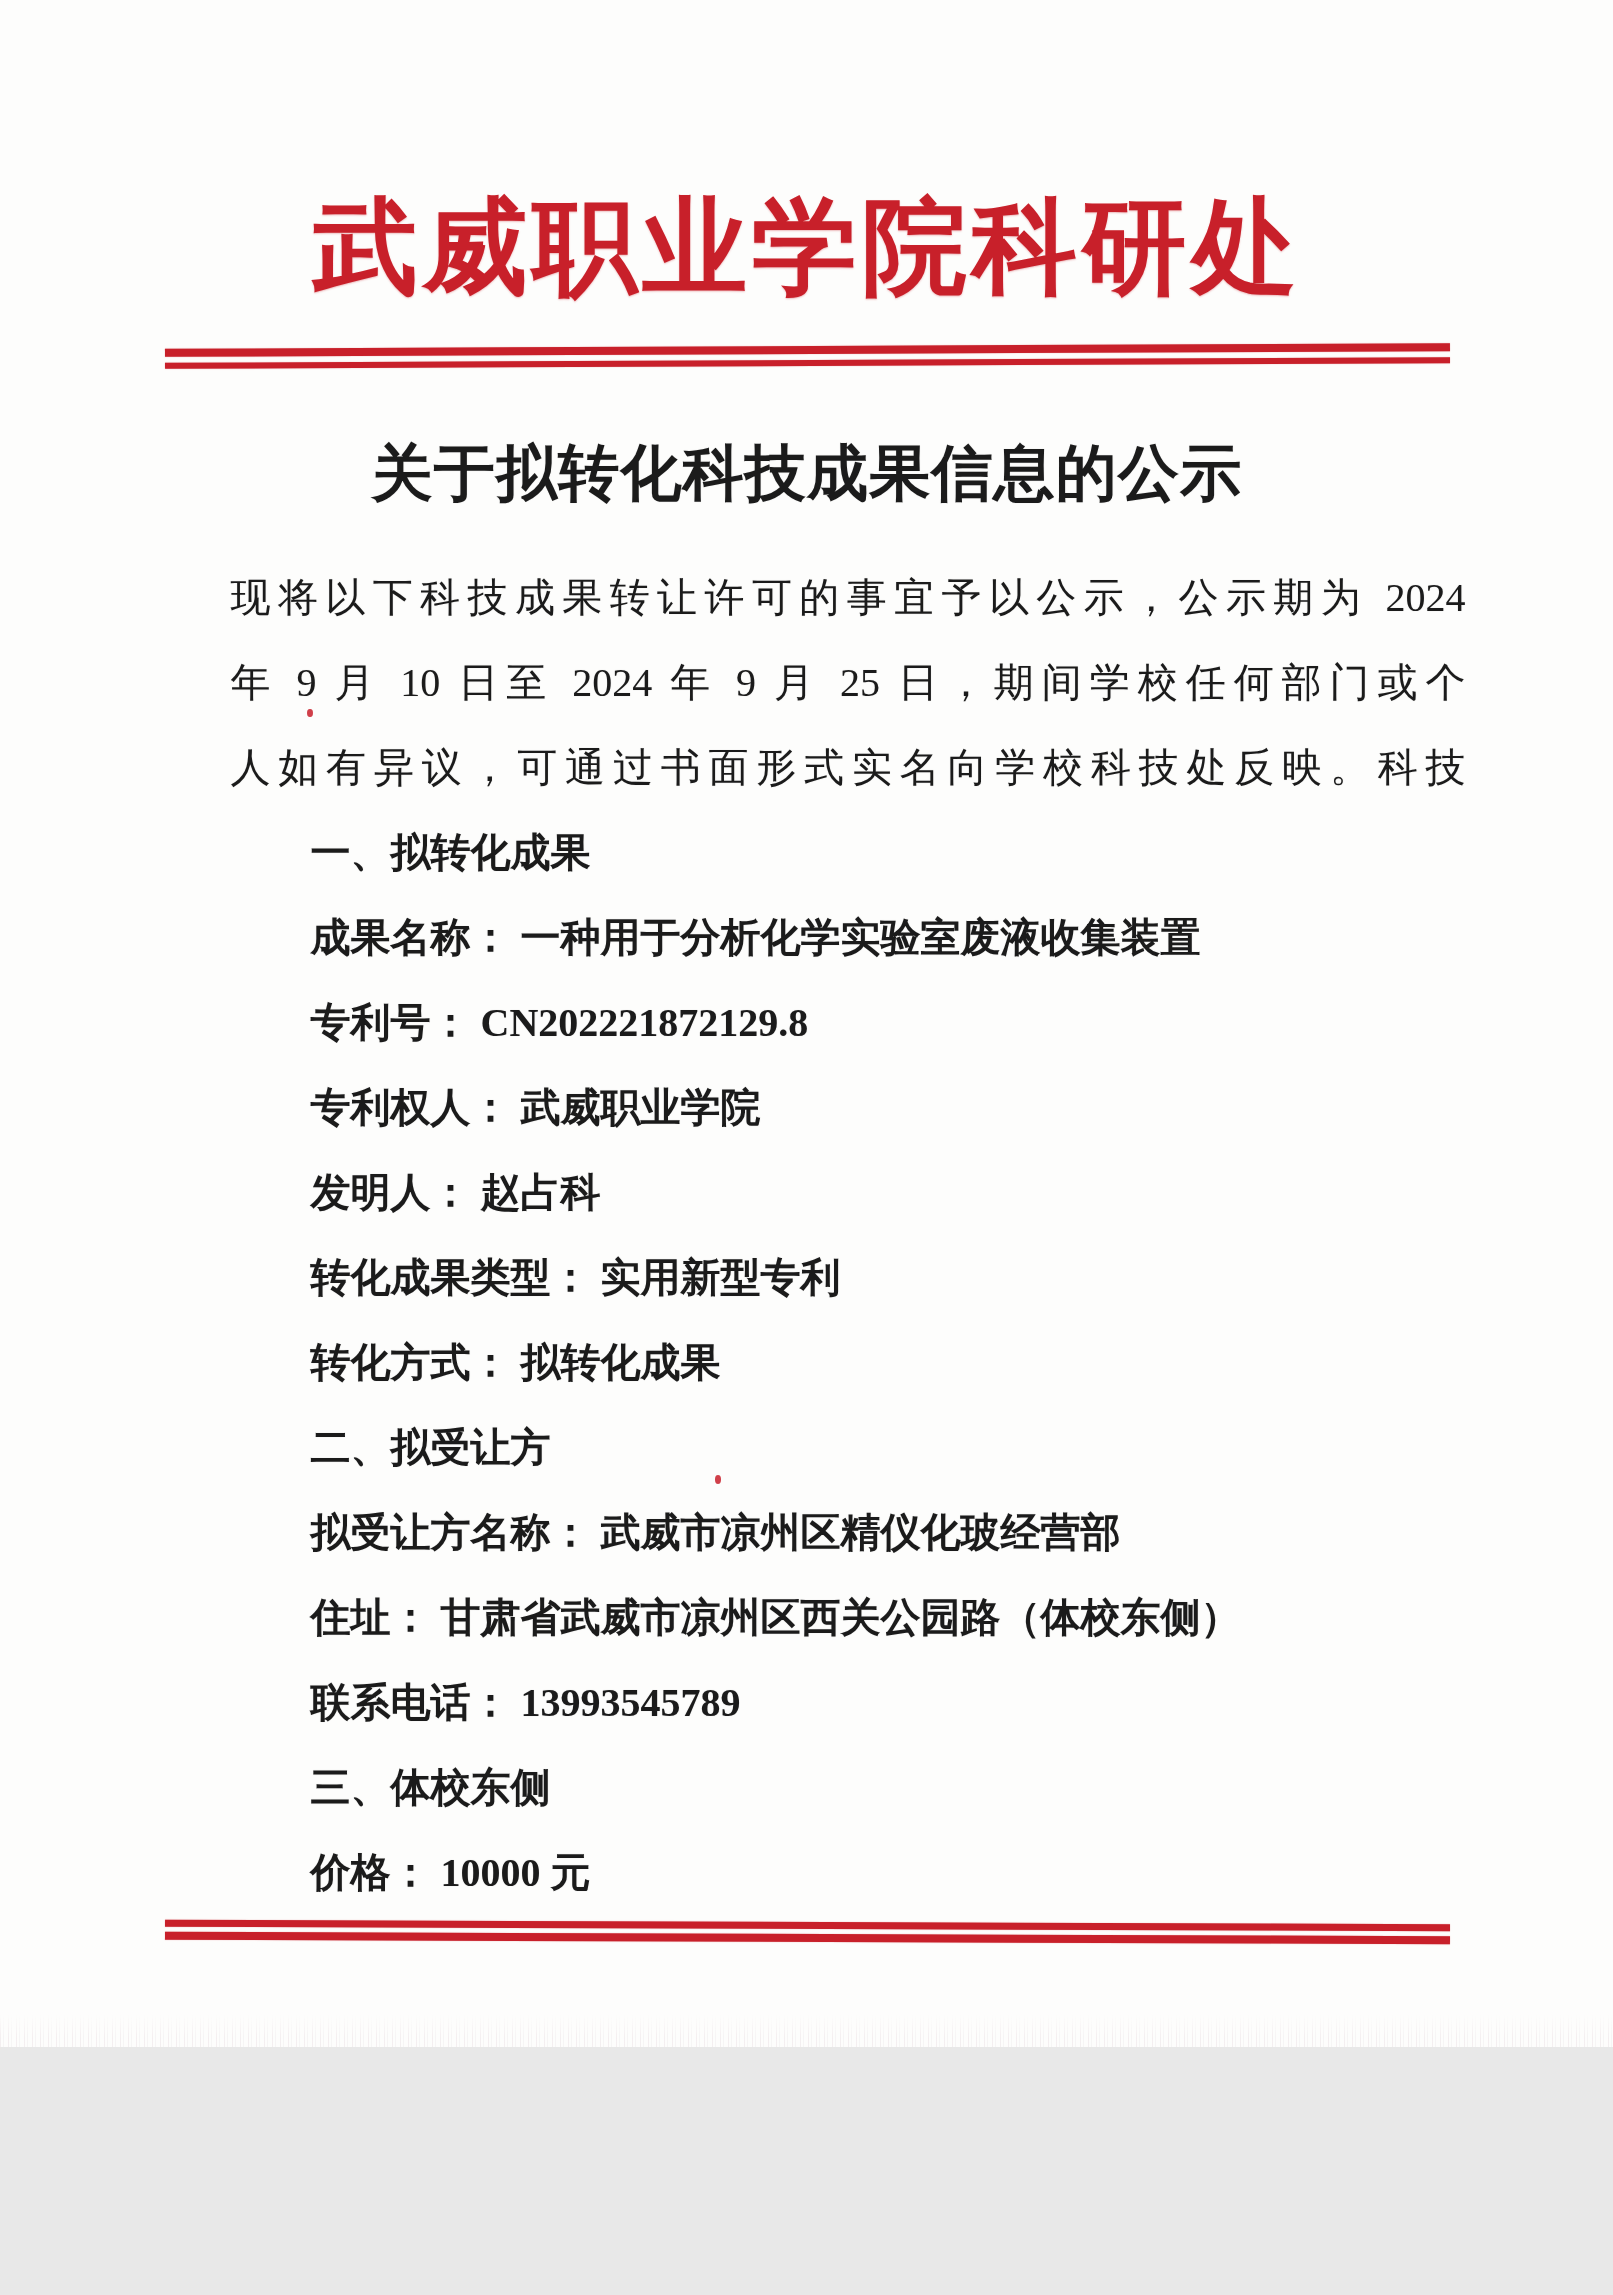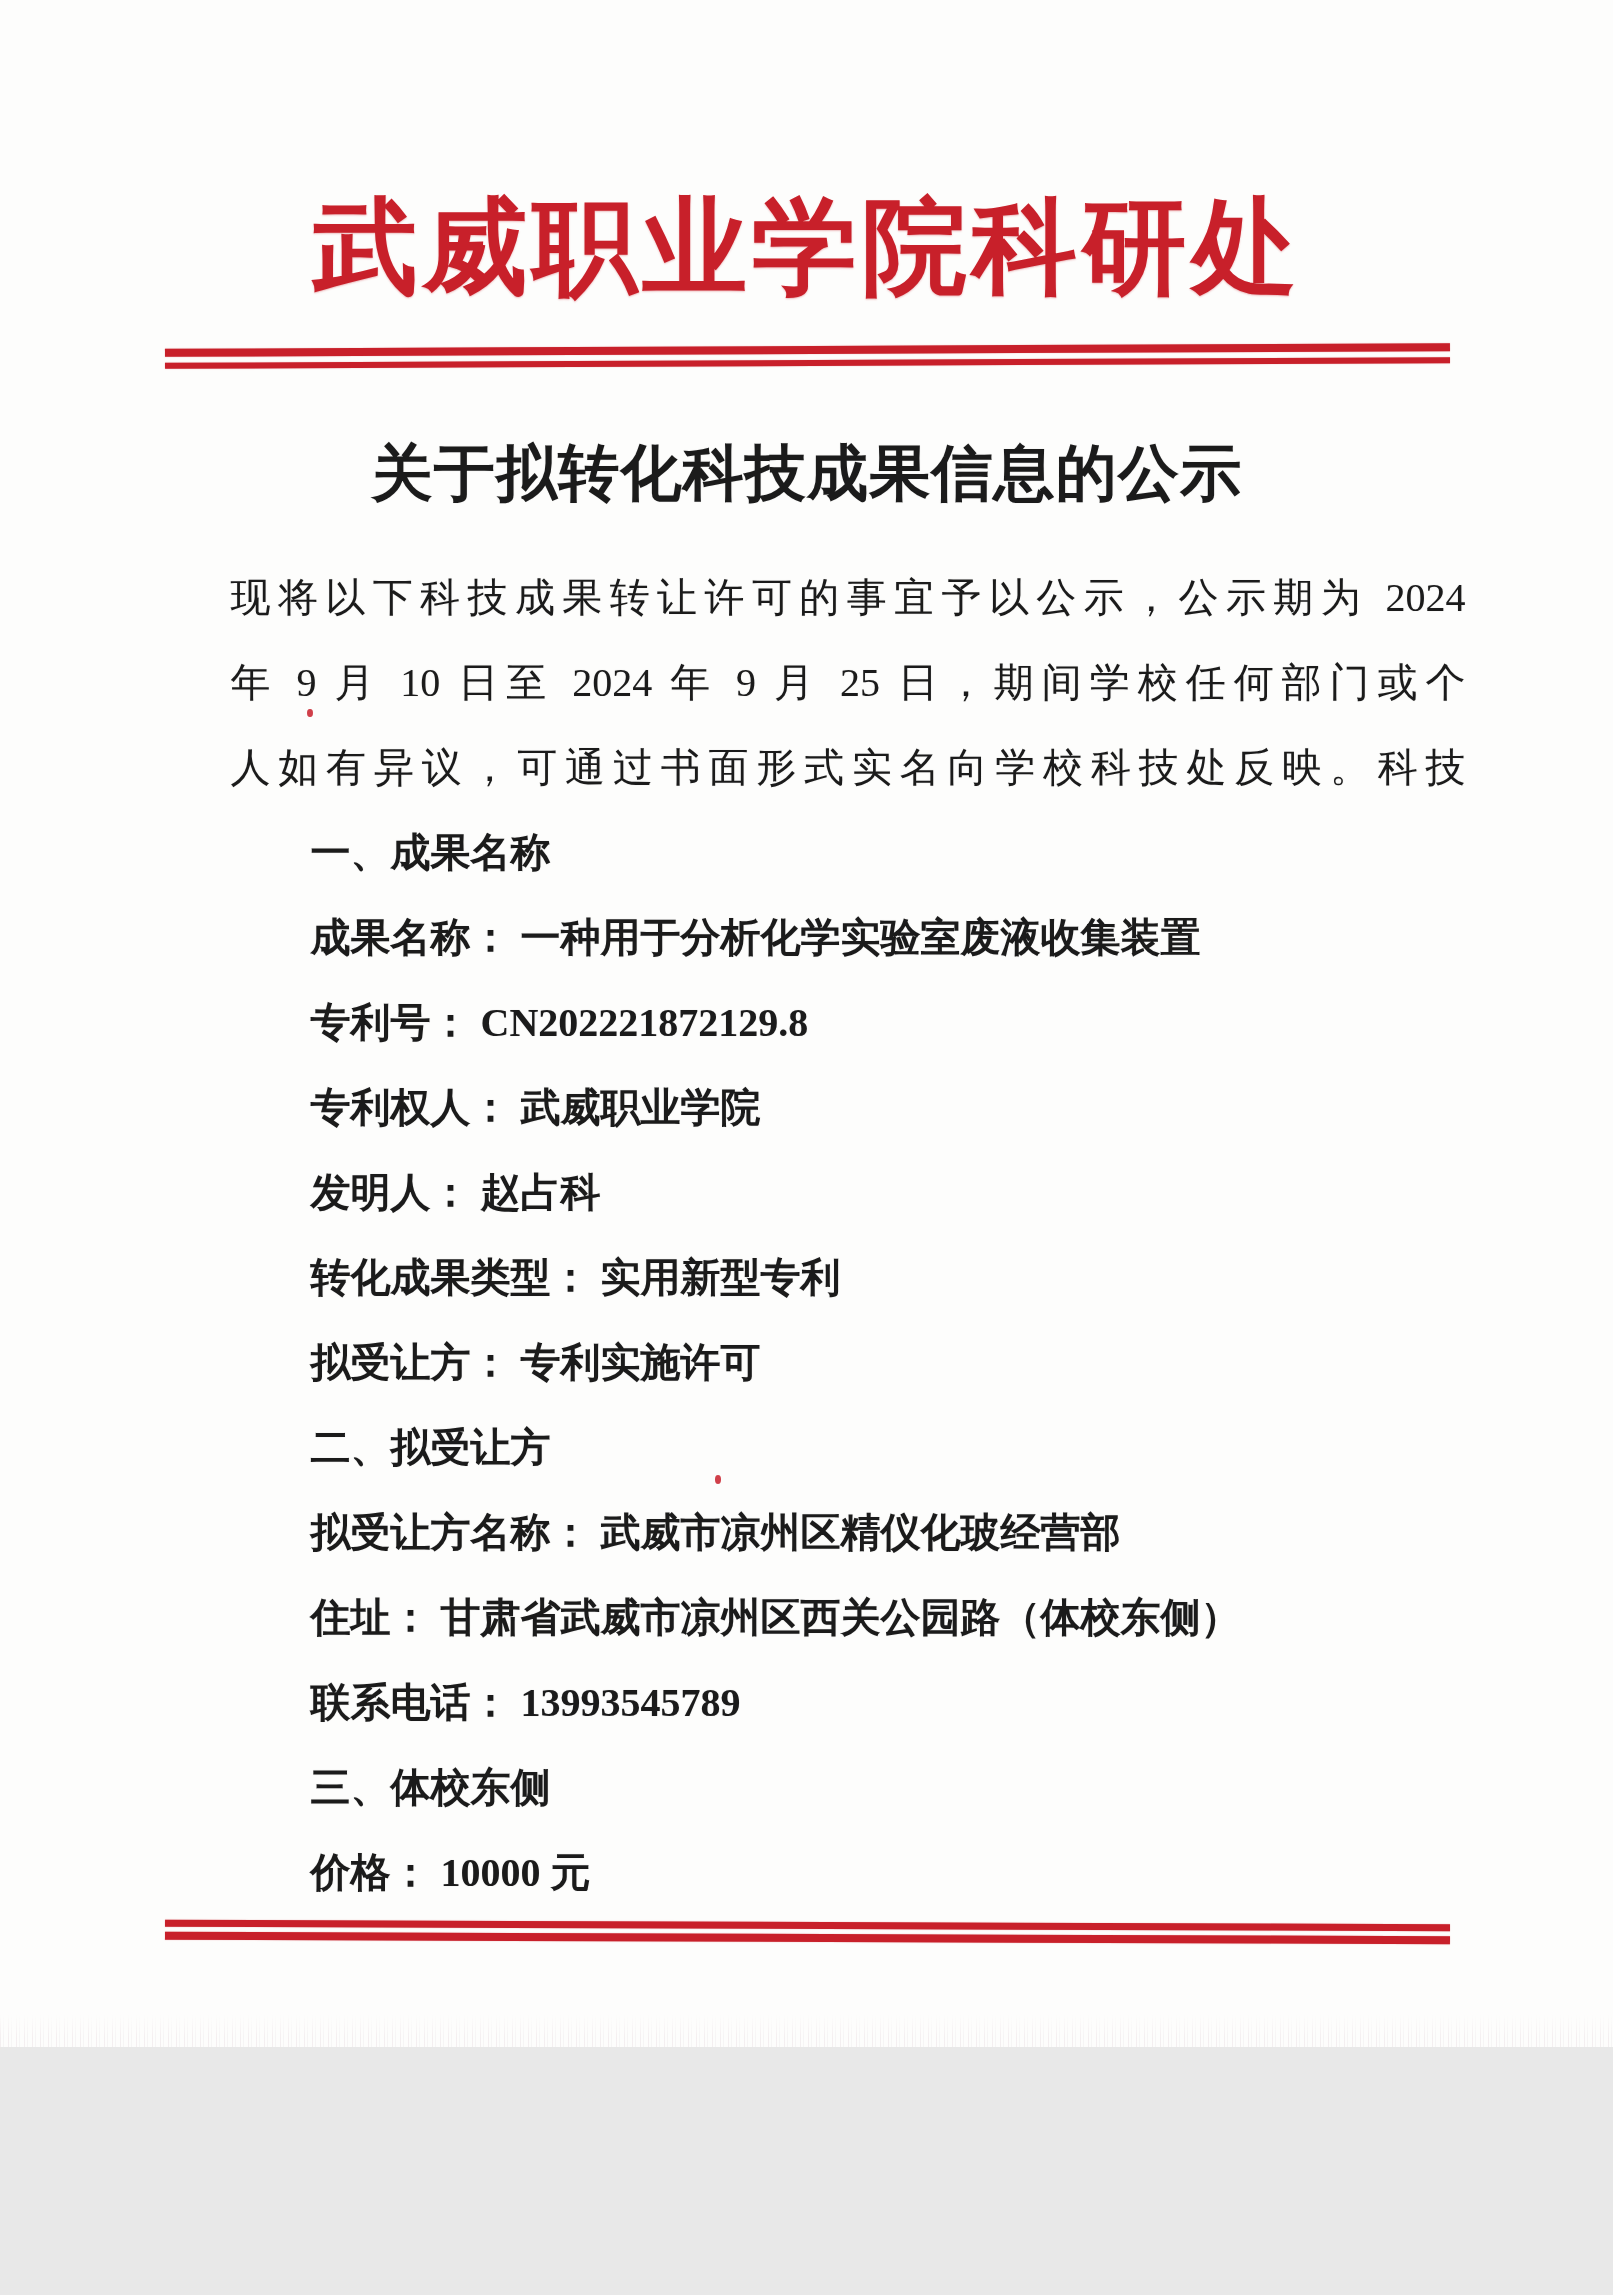--- a/index.html
+++ b/index.html
@@ -95,27 +95,27 @@
       <div class="bar thin"></div>
     </div>
 
     <h1 class="doc-title">关于拟转化科技成果信息的公示</h1>
 
     <div class="text-block">
       <p class="line intro just">现将以下科技成果转让许可的事宜予以公示，公示期为 2024</p>
       <p class="line intro just">年 9 月 10 日至 2024 年 9 月 25 日，期间学校任何部门或个</p>
       <p class="line intro just">人如有异议，可通过书面形式实名向学校科技处反映。科技</p>
 
-      <p class="line heading indent">一、成果名称</p>
+      <p class="line heading indent">一、拟转化成果</p>
       <p class="line item indent">成果名称： 一种用于分析化学实验室废液收集装置</p>
       <p class="line item indent">专利号： CN202221872129.8</p>
       <p class="line item indent">专利权人： 武威职业学院</p>
       <p class="line item indent">发明人： 赵占科</p>
       <p class="line item indent">转化成果类型： 实用新型专利</p>
-      <p class="line item indent">拟受让方： 专利实施许可</p>
+      <p class="line item indent">转化方式： 拟转化成果</p>
 
       <p class="line heading indent">二、拟受让方</p>
       <p class="line item indent">拟受让方名称： 武威市凉州区精仪化玻经营部</p>
       <p class="line item indent">住址： 甘肃省武威市凉州区西关公园路（体校东侧）</p>
       <p class="line item indent">联系电话： 13993545789</p>
 
       <p class="line heading indent">三、体校东侧</p>
       <p class="line item indent">价格： 10000 元</p>
     </div>
 

